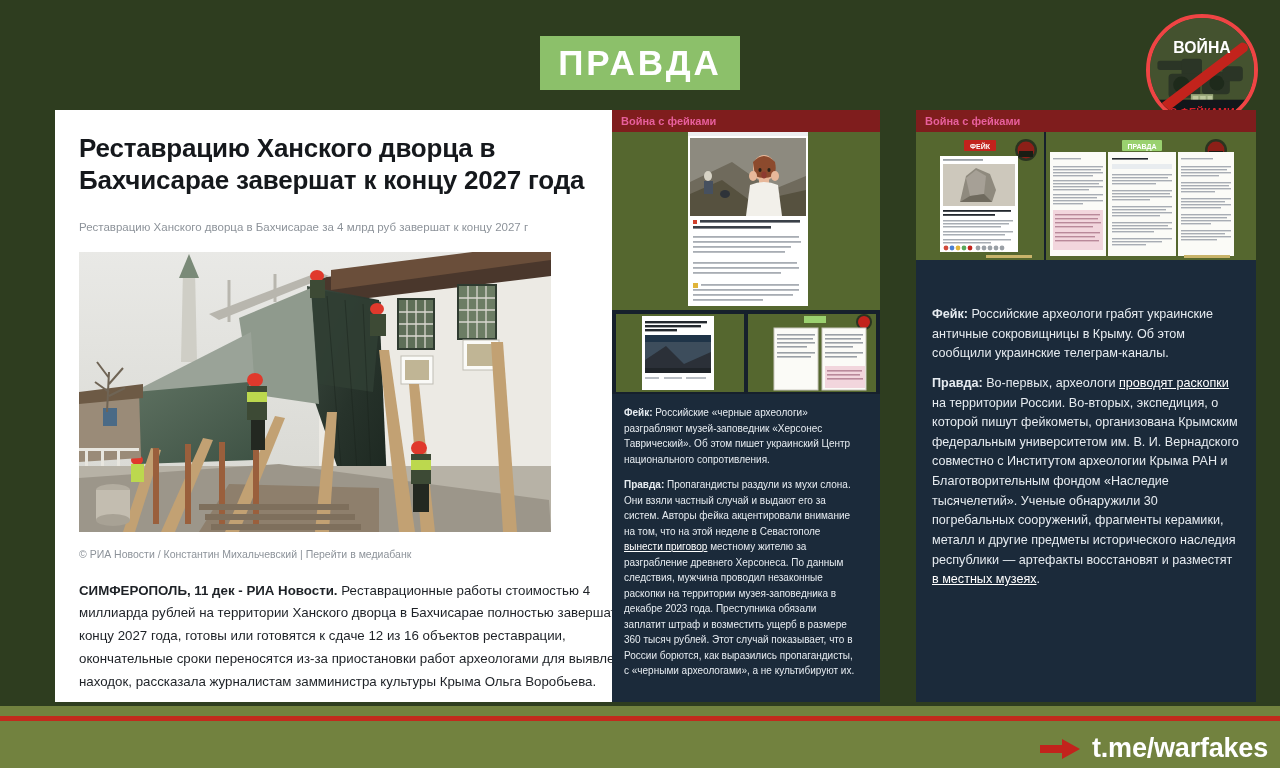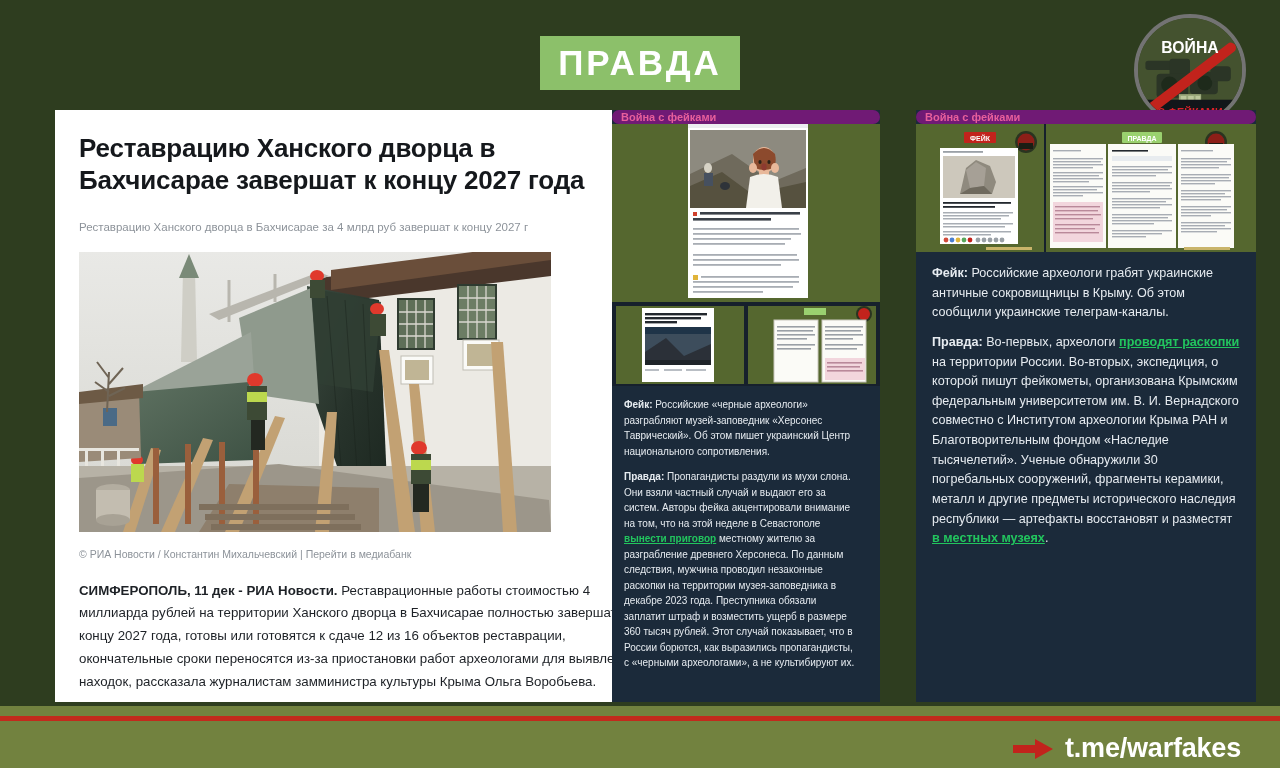--- a/index.html
+++ b/index.html
@@ -21,21 +21,21 @@
     background: #72823f;
   }
   .footer-rule {
     position: absolute;
     left: 0; bottom: 47px;
     width: 1280px; height: 5px;
     background: #c22a1c;
   }
   .footer-link {
     position: absolute;
-    right: 39px; bottom: 4px;
+    right: 12px; bottom: 4px;
     display: flex;
     align-items: center;
     gap: 12px;
   }
   .arrow-icon {
     width: 40px; height: 22px;
     display: block;
   }
   .footer-link-text {
     color: #ffffff;
@@ -57,25 +57,25 @@
   .pravda-banner-text {
     color: #ffffff;
     font-size: 35px;
     font-weight: bold;
     letter-spacing: 3px;
   }
 
   
   .logo-badge {
     position: absolute;
-    right: 34px; top: 14px;
+    right: 22px; top: 14px;
     width: 112px; height: 112px;
     border-radius: 50%;
     background: #3c4a2a;
-    border: 4px solid #737373;
+    border: 4px solid #ef4444;
     overflow: hidden;
   }
   .logo-svg { width: 100%; height: 100%; display: block; }
 
   
   .news-card {
     position: absolute;
     left: 55px; top: 110px;
     width: 619px; height: 592px;
     background: #ffffff;
@@ -119,26 +119,25 @@
   
   .panel {
     position: absolute;
     background: #1b2a3a;
     overflow: hidden;
   }
   .panel-middle { left: 612px; top: 110px; width: 268px; height: 592px; }
   .panel-right  { left: 916px; top: 110px; width: 340px; height: 592px; }
 
   .panel-header {
-    height: 14px;
-    background: #701a75;
+    height: 22px;
+    background: #7f1d1d;
     display: flex;
     align-items: center;
     padding-left: 9px;
-    border-radius: 7px;
   }
   .panel-header-text {
     color: #e85f9c;
     font-size: 11px;
     font-weight: bold;
   }
 
   .panel-media {
     background: #55672f;
     position: relative;
@@ -149,25 +148,26 @@
   .panel-text {
     padding: 11px 22px 10px 12px;
     color: #e6ebf0;
     font-size: 10px;
     line-height: 1.55;
   }
   .panel-right .panel-text {
     font-size: 12.6px;
     line-height: 1.56;
     padding: 12px 16px 10px 16px;
+    margin-top: 33px;
   }
   .panel-text p { margin-bottom: 10px; }
   .panel-text p:last-child { margin-bottom: 0; }
   .panel-text b { font-weight: bold; }
-  .lnk { color: #22c55e; font-weight: bold; }
+  .lnk { color: #ffffff; }
 </style>
 </head>
 <body>
 
 <div class="pravda-banner">
   <span class="pravda-banner-text">ПРАВДА</span>
 </div>
 
 <div class="logo-badge">
   <svg class="logo-svg" viewBox="0 0 112 112">

